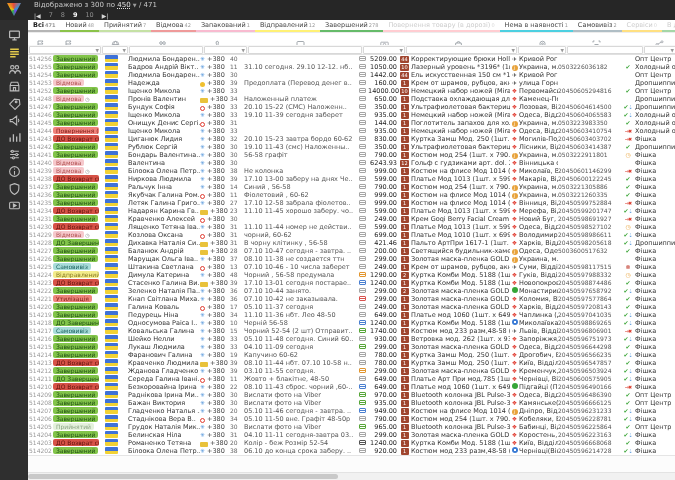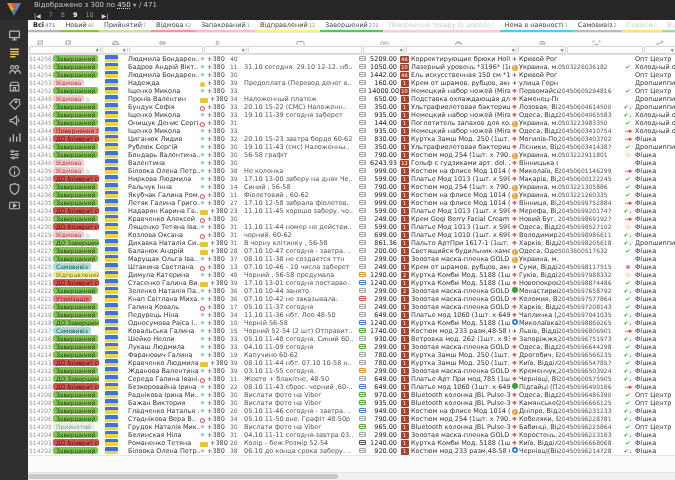--- a/index.html
+++ b/index.html
@@ -777,21 +777,21 @@
       <div class="cell c1"><span class="status-pill st-do-done">ДО Завершено</span></div>
       <div class="cell c2"><span class="uaflag"></span></div>
       <div class="cell c3">Дихавка Наталія Си..</div>
       <div class="cell c4">
         <span class="pi pi-lic"></span>
         <span class="phone-txt">+380</span>
       </div>
       <div class="cell c5">31</div>
       <div class="cell c6">В чорну клітинку , 56-58</div>
       <div class="cell c7"><span class="pay pay-gray"></span></div>
-      <div class="cell c8">861.36</div>
+      <div class="cell c8">421.46</div>
       <div class="cell c9"><span class="qty">1</span></div>
       <div class="cell c10">Пальто АртПри 1617-1 (1шт. x 9..</div>
       <div class="cell c11"><span class="di di-np"></span></div>
       <div class="cell c12">Харків, Відділен..</div>
       <div class="cell c13">20450598205618</div>
       <div class="cell c14"><span class="ts ts-check-down"></span></div>
       <div class="cell c15">Дропшиппинг</div>
     </div>
     <div class="row">
       <div class="cell c0">514227</div>
@@ -1105,21 +1105,21 @@
       <div class="cell c11"><span class="di di-np"></span></div>
       <div class="cell c12">Київ, Відділенн..</div>
       <div class="cell c13">20450596547857</div>
       <div class="cell c14"><span class="ts ts-check"></span></div>
       <div class="cell c15">Фішка</div>
     </div>
     <div class="row">
       <div class="cell c0">514212</div>
       <div class="cell c1"><span class="status-pill st-done">Завершений</span></div>
       <div class="cell c2"><span class="uaflag"></span></div>
-      <div class="cell c3">Жданова Валентина</div>
+      <div class="cell c3">Жданова Гладченко</div>
       <div class="cell c4">
         <span class="pi pi-star"></span>
         <span class="phone-txt">+380</span>
       </div>
       <div class="cell c5">39</div>
       <div class="cell c6">03.10 11-55 сегодня.</div>
       <div class="cell c7"><span class="pay pay-orange"></span></div>
       <div class="cell c8">299.00</div>
       <div class="cell c9"><span class="qty">1</span></div>
       <div class="cell c10">Золотая маска-пленка GOLD C..</div>

